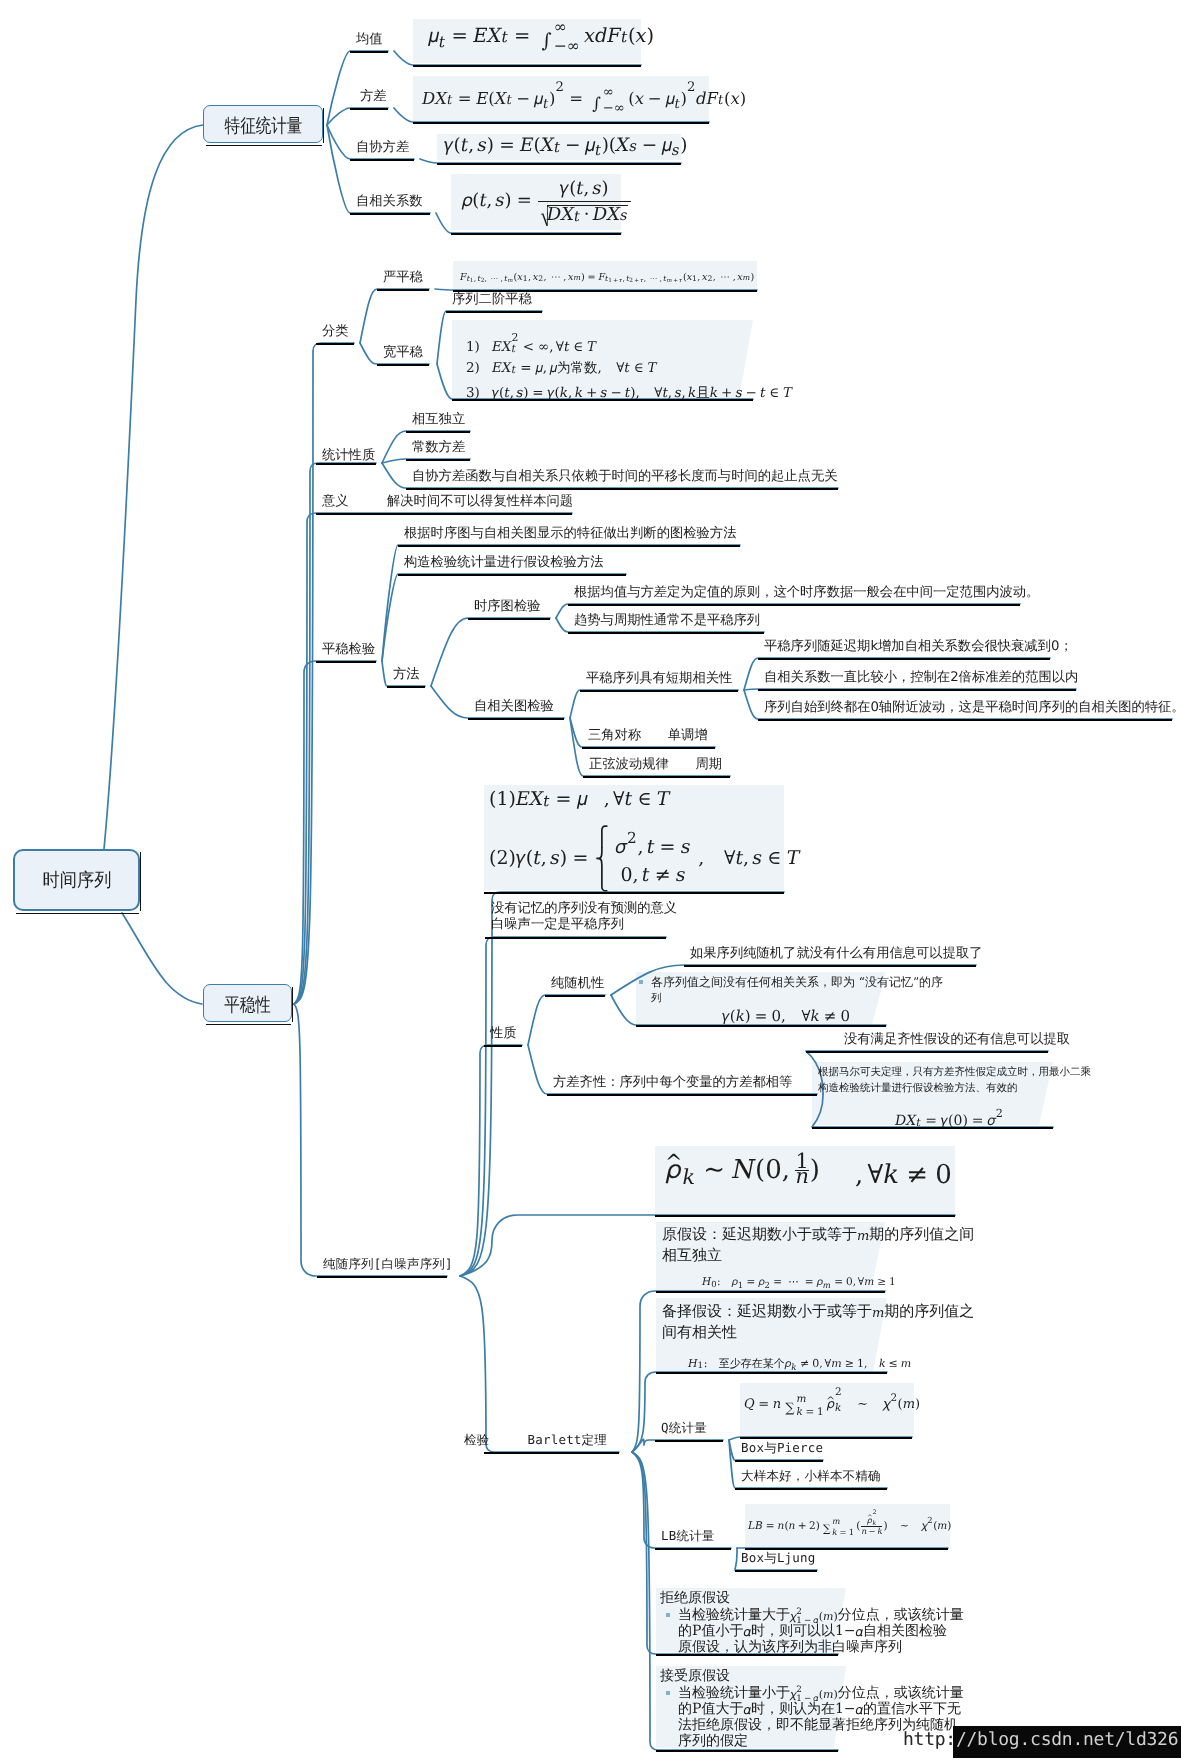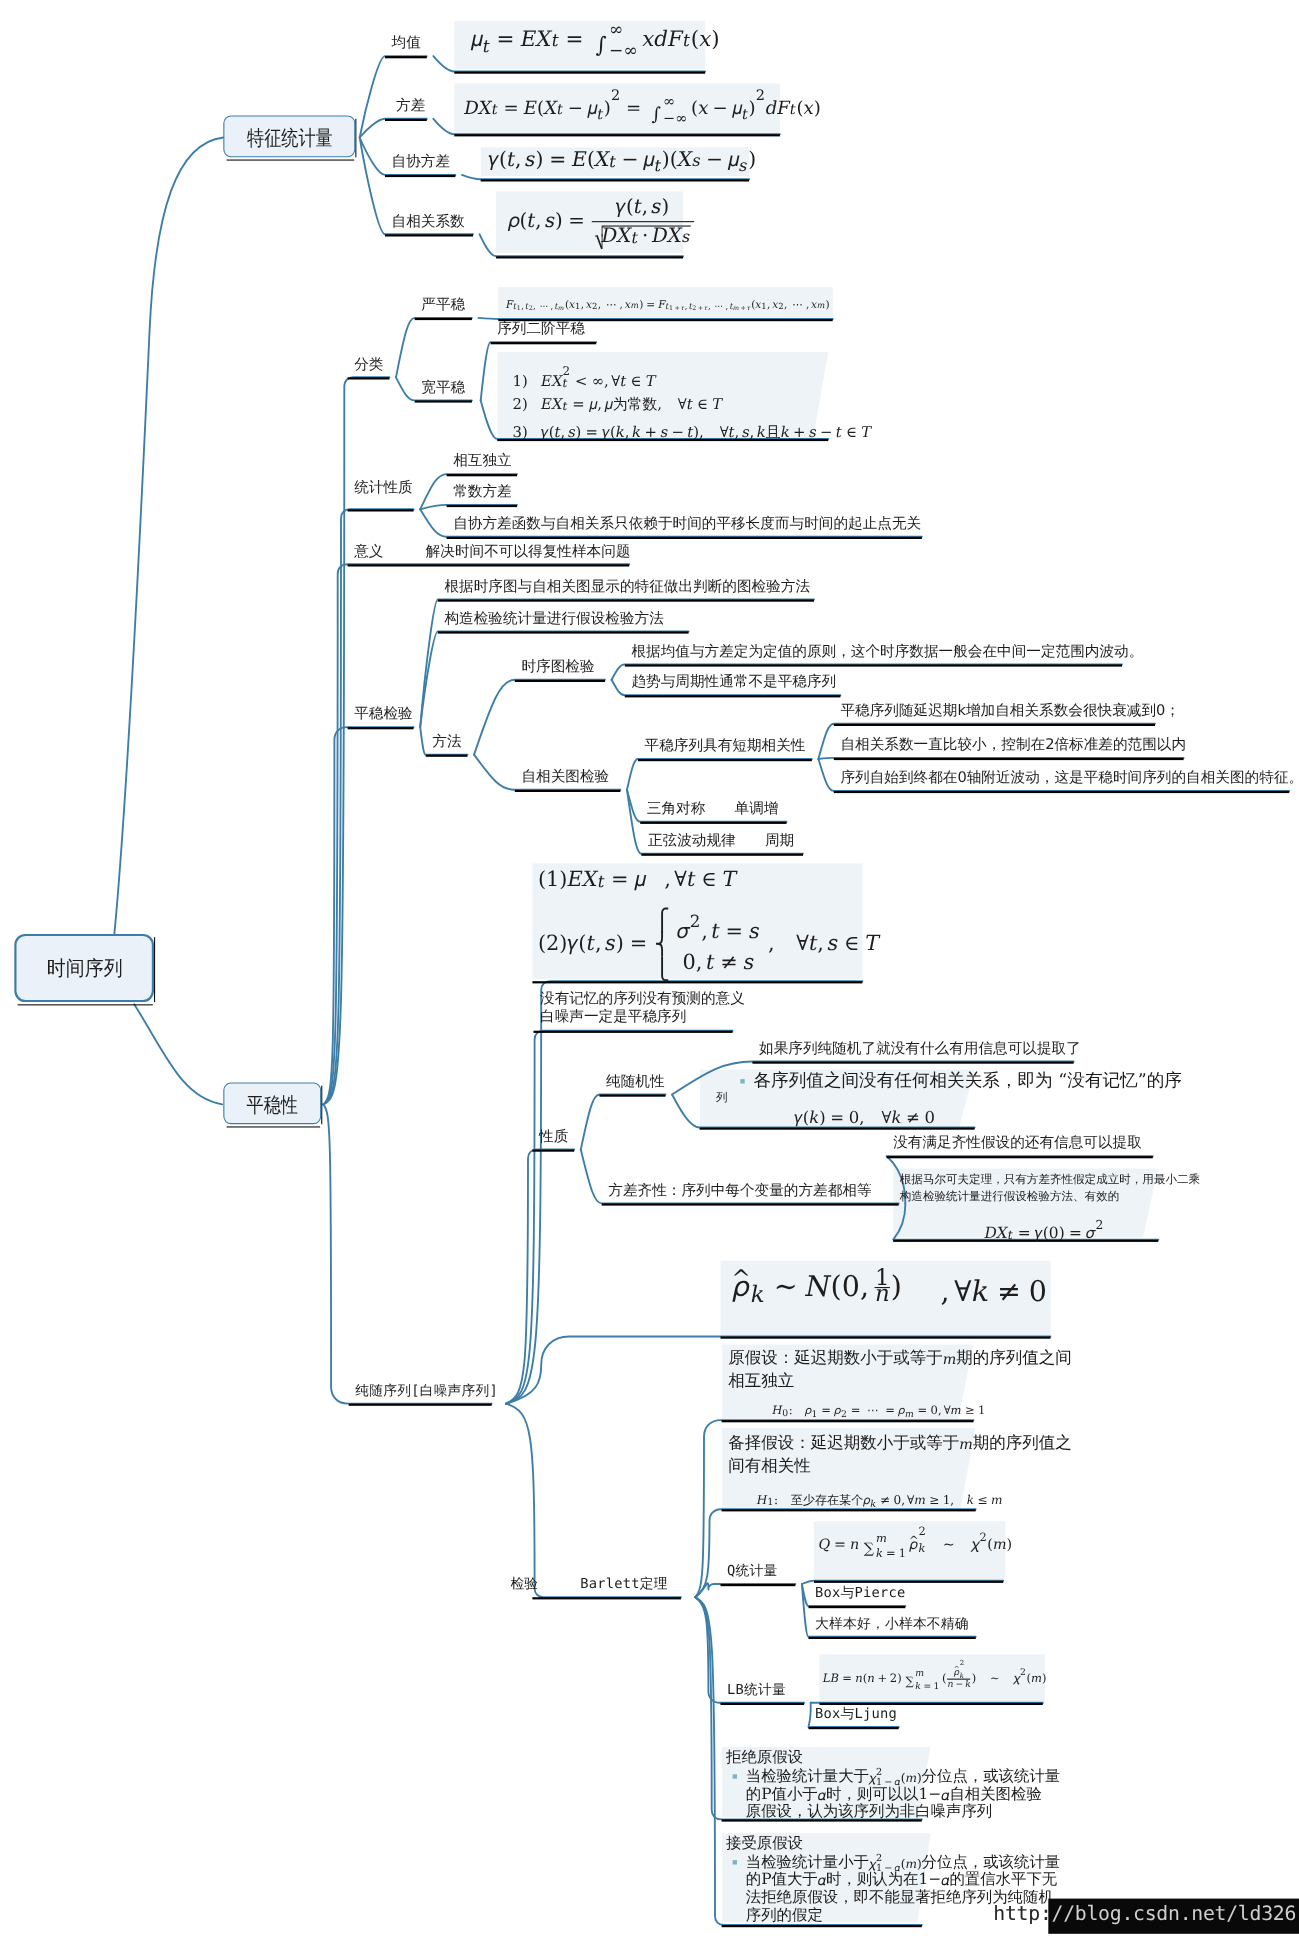--- a/index.html
+++ b/index.html
@@ -777,21 +777,21 @@
           <msup>
             <mi>χ</mi>
             <mn>2</mn>
           </msup>
           <mo stretchy="false">(</mo>
           <mi>m</mi>
           <mo stretchy="false">)</mo>
         </mrow>
       </math>
     </div>
-  <div class="note" style="left:685px;top:974px;font-size:16px"><span class="bul"></span><span>各序列值之间没有任何相关关系，即为 “没有记忆”的序</span></div>
+  <div class="note" style="left:651px;top:974px;font-size:12px"><span class="bul"></span><span>各序列值之间没有任何相关关系，即为 “没有记忆”的序</span></div>
   <div class="note" style="left:651px;top:990px;font-size:10.5px"><span>列</span></div>
   <div class="note" style="left:818px;top:1064px;font-size:10.5px"><span>根据马尔可夫定理，只有方差齐性假定成立时，用最小二乘</span></div>
   <div class="note" style="left:818px;top:1080px;font-size:10.5px"><span>构造检验统计量进行假设检验方法、有效的</span></div>
   <div class="note" style="left:662px;top:1226px;font-size:15px"><span>原假设：延迟期数小于或等于</span><span class="im" aria-label="m"><math style="font-size:13px"><mi>m</mi></math></span><span>期的序列值之间</span></div>
   <div class="note" style="left:662px;top:1247px;font-size:15px"><span>相互独立</span></div>
   <div class="note" style="left:662px;top:1303px;font-size:15px"><span>备择假设：延迟期数小于或等于</span><span class="im" aria-label="m"><math style="font-size:13px"><mi>m</mi></math></span><span>期的序列值之</span></div>
   <div class="note" style="left:662px;top:1324px;font-size:15px"><span>间有相关性</span></div>
   <div class="note" style="left:660px;top:1590px;font-size:14px"><span>拒绝原假设</span></div>
   <div class="note" style="left:678px;top:1607px;font-size:14px"><span class="bul"></span><span>当检验统计量大于</span><span class="im" aria-label="χ²1−α(m)"><math style="font-size:11px"><mrow><msubsup><mi>χ</mi><mrow><mn>1</mn><mo stretchy="false">−</mo><mi>α</mi></mrow><mn>2</mn></msubsup><mo stretchy="false">(</mo><mi>m</mi><mo stretchy="false">)</mo></mrow></math></span><span>分位点，或该统计量</span></div>
   <div class="note" style="left:678px;top:1623px;font-size:14px"><span>的P值小于</span><span class="im" aria-label="α"><math style="font-size:13px"><mi>α</mi></math></span><span>时，则可以以1−</span><span class="im" aria-label="α"><math style="font-size:13px"><mi>α</mi></math></span><span>自相关图检验</span></div>
@@ -819,21 +819,21 @@
   <div class="topic" style="left:356px;top:32px">均值</div>
   <div class="ul" style="left:350px;top:51px;width:38px"></div>
   <div class="topic" style="left:360px;top:89px">方差</div>
   <div class="ul" style="left:350px;top:108px;width:38px"></div>
   <div class="topic" style="left:356px;top:140px">自协方差</div>
   <div class="ul" style="left:350px;top:159px;width:64px"></div>
   <div class="topic" style="left:356px;top:194px">自相关系数</div>
   <div class="ul" style="left:350px;top:213px;width:80px"></div>
   <div class="topic" style="left:322px;top:324px">分类</div>
   <div class="ul" style="left:316px;top:343px;width:38px"></div>
-  <div class="topic" style="left:322px;top:436px">统计性质</div>
+  <div class="topic" style="left:322px;top:448px">统计性质</div>
   <div class="ul" style="left:316px;top:463px;width:60px"></div>
   <div class="topic" style="left:322px;top:494px">意义</div>
   <div class="ul" style="left:316px;top:513px;width:256px"></div>
   <div class="topic" style="left:322px;top:642px">平稳检验</div>
   <div class="ul" style="left:316px;top:661px;width:60px"></div>
   <div class="topic mono" style="left:323px;top:1256px">纯随序列[白噪声序列]</div>
   <div class="ul" style="left:317px;top:1276px;width:130px"></div>
   <div class="topic" style="left:383px;top:270px">严平稳</div>
   <div class="ul" style="left:377px;top:289px;width:52px"></div>
   <div class="topic" style="left:383px;top:345px">宽平稳</div>
@@ -875,21 +875,21 @@
   <div class="topic" style="left:589px;top:757px">正弦波动规律　　周期</div>
   <div class="ul" style="left:583px;top:776px;width:147px"></div>
   <div class="topic" style="left:490px;top:1026px">性质</div>
   <div class="ul" style="left:484px;top:1045px;width:38px"></div>
   <div class="topic" style="left:551px;top:976px">纯随机性</div>
   <div class="ul" style="left:545px;top:995px;width:60px"></div>
   <div class="topic" style="left:690px;top:946px">如果序列纯随机了就没有什么有用信息可以提取了</div>
   <div class="ul" style="left:684px;top:965px;width:292px"></div>
   <div class="topic" style="left:553px;top:1075px">方差齐性：序列中每个变量的方差都相等</div>
   <div class="ul" style="left:547px;top:1094px;width:270px"></div>
-  <div class="topic" style="left:812px;top:1032px">没有满足齐性假设的还有信息可以提取</div>
+  <div class="topic" style="left:844px;top:1032px">没有满足齐性假设的还有信息可以提取</div>
   <div class="ul" style="left:806px;top:1051px;width:242px"></div>
   <div class="topic mono" style="left:464px;top:1432px">检验　　　Barlett定理</div>
   <div class="ul" style="left:484px;top:1452px;width:135px"></div>
   <div class="topic mono" style="left:661px;top:1420px">Q统计量</div>
   <div class="ul" style="left:655px;top:1440px;width:68px"></div>
   <div class="topic mono" style="left:741px;top:1440px">Box与Pierce</div>
   <div class="ul" style="left:735px;top:1460px;width:88px"></div>
   <div class="topic mono" style="left:741px;top:1468px">大样本好，小样本不精确</div>
   <div class="ul" style="left:735px;top:1488px;width:152px"></div>
   <div class="topic mono" style="left:661px;top:1528px">LB统计量</div>

